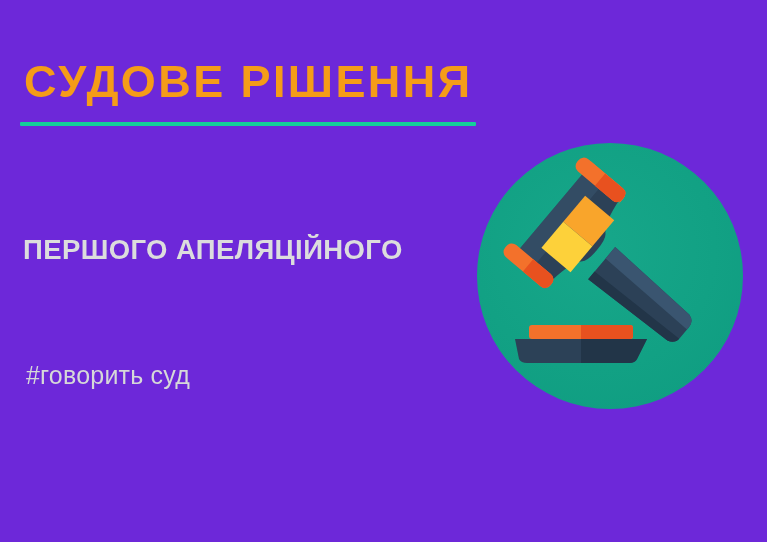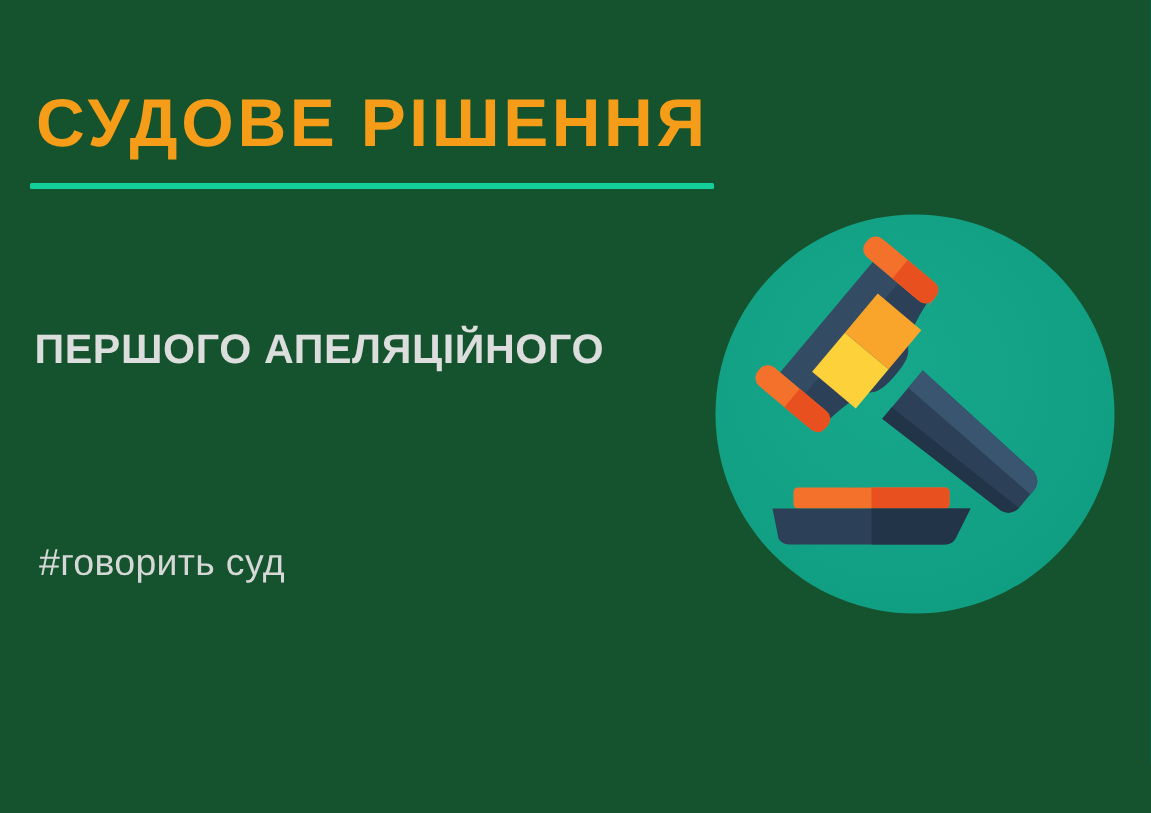--- a/index.html
+++ b/index.html
@@ -11,21 +11,21 @@
     height: 542px;
     overflow: hidden;
     font-family: "Liberation Sans", sans-serif;
     background: #046b63;
   }
 
   #poster {
     position: relative;
     width: 767px;
     height: 542px;
-    background: #14532d;
+    background: #6d28d9;
     overflow: hidden;
   }
 
   
   #title-block {
     position: absolute;
     left: 24px;
     top: 58px;
     width: 470px;
   }
@@ -60,20 +60,21 @@
 
   .subtitle-line {
     display: block;
     font-size: 27.5px;
     font-weight: bold;
     letter-spacing: 0.4px;
     line-height: 40px;
     color: #dcdddd;
     white-space: nowrap;
     font-family: "Liberation Sans", sans-serif;
+    margin-top: 17px;
   }
   .subtitle-line.indent-1 { padding-left: 11px; }
   .subtitle-line.indent-2 { padding-left: 0px; }
 
   #hashtag {
     position: absolute;
     left: 26px;
     top: 361px;
     font-size: 25px;
     font-weight: normal;

